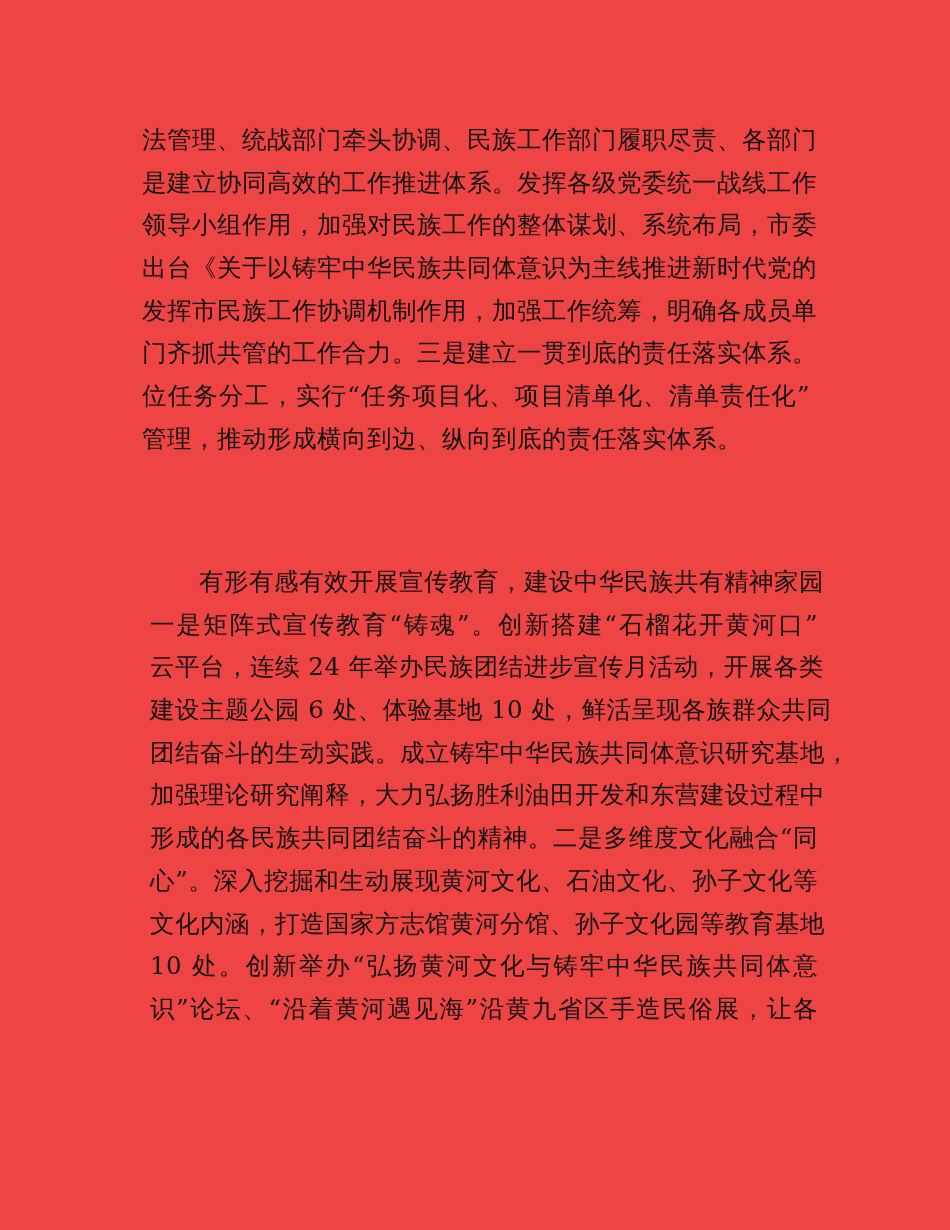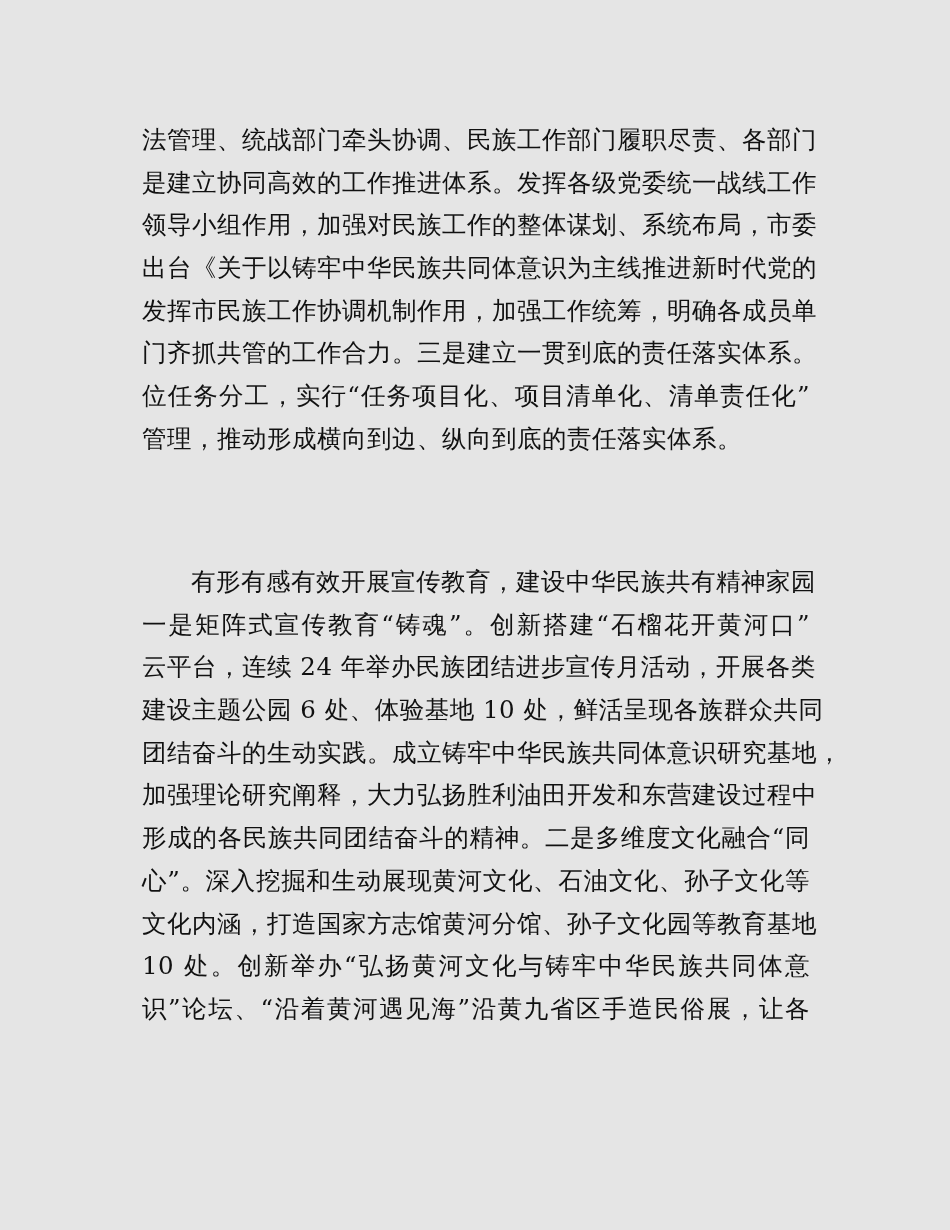--- a/index.html
+++ b/index.html
@@ -13,21 +13,21 @@
       position: relative;
       overflow: hidden;
       font-family: "DejaVu Serif", "Liberation Serif", serif;
       color: #111111;
     }
     .page {
       position: absolute;
       left: 0; top: 0;
       width: 950px;
       height: 1230px;
-      background: #e5e5e5;
+      background: #ef4444;
       text-decoration: underline;
     }
     .paragraph {
       position: absolute;
       left: 142px;
       width: 668px;
     }
     .line {
       height: 42.7px;
       line-height: 42.7px;
@@ -37,21 +37,21 @@
       text-align-last: justify;
       letter-spacing: 0.5px;
     }
     .line.last {
       text-align-last: left;
     }
     .line.indent {
       padding-left: 49px;
     }
     #p1 { top: 119px; }
-    #p2 { top: 561px; }
+    #p2 { top: 561px; margin-left: 8px; }
   </style>
 </head>
 <body>
 
 <div class="page">
 
   <div class="paragraph" id="p1">
     <div class="line">法管理、统战部门牵头协调、民族工作部门履职尽责、各部门</div>
     <div class="line">是建立协同高效的工作推进体系。发挥各级党委统一战线工作</div>
     <div class="line">领导小组作用，加强对民族工作的整体谋划、系统布局，市委</div>

